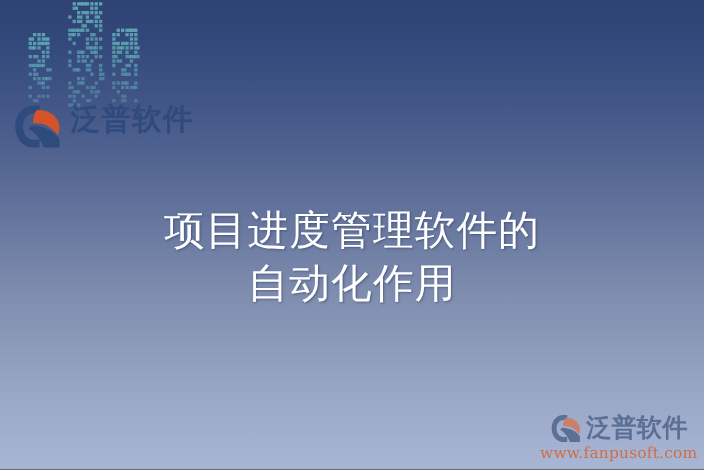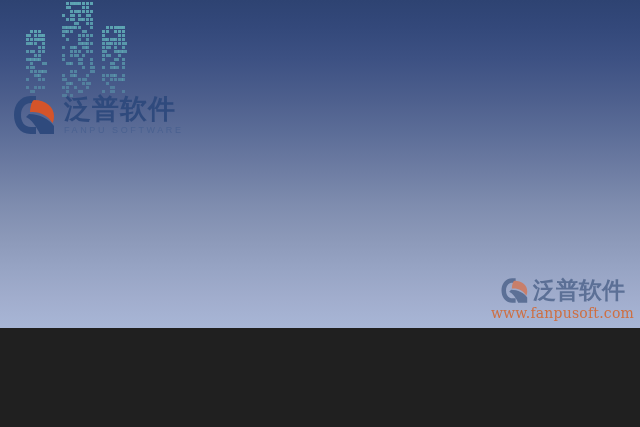--- a/index.html
+++ b/index.html
@@ -3,21 +3,21 @@
 <meta charset="utf-8">
 <style>
   html, body {
     margin: 0;
     padding: 0;
     background: #202020;
   }
   #stage {
     position: relative;
     width: 640px;
-    height: 328px;
+    height: 427px;
     overflow: hidden;
     font-family: "Liberation Sans", sans-serif;
     
     background: linear-gradient(to bottom,
         #2e4372 0%,
         #33487a 8%,
         #3d5183 18%,
         #4d5f8d 30%,
         #5e6f99 42%,
         #6e7da3 52%,
@@ -355,20 +355,22 @@
         <path d="M17 20 C28 20 37 25 42 32 L42 40 L28 40 C24 32 20 26 14 23 Z" fill="#2f4a7d"></path>
       </svg>
     </span>
     <span class="wordmark">
       <span class="cn">泛普软件</span>
       <span class="en">FANPU SOFTWARE</span>
     </span>
   </div>
 
   <div id="headline">
+    <span class="line">项目进度管理软件的</span>
+    <span class="line">自动化作用</span>
   </div>
 
   <div id="watermark">
     <div class="wm-top">
       <span class="wm-mark">
         <svg viewBox="0 0 46 42" width="30" height="27" aria-hidden="true">
           <path d="M18.5 2 C8 2 2 11 2 21 C2 31 8 40 18.5 40 L24 40 L24 33 L19 33 C12.5 33 9 28 9 21 C9 14 12.5 9 19 9 L24 9 L24 2 Z" fill="#53688f"></path>
           <path d="M22 6 C34 6 42 13 42 22 C42 25 41.5 27 40.5 29 C36 22 29 18 21 18 C19 18 18 18.2 18 18.2 C18.5 11 20 7 22 6 Z" fill="#cf7a5e"></path>
           <path d="M17 20 C28 20 37 25 42 32 L42 40 L28 40 C24 32 20 26 14 23 Z" fill="#53688f"></path>
         </svg>

